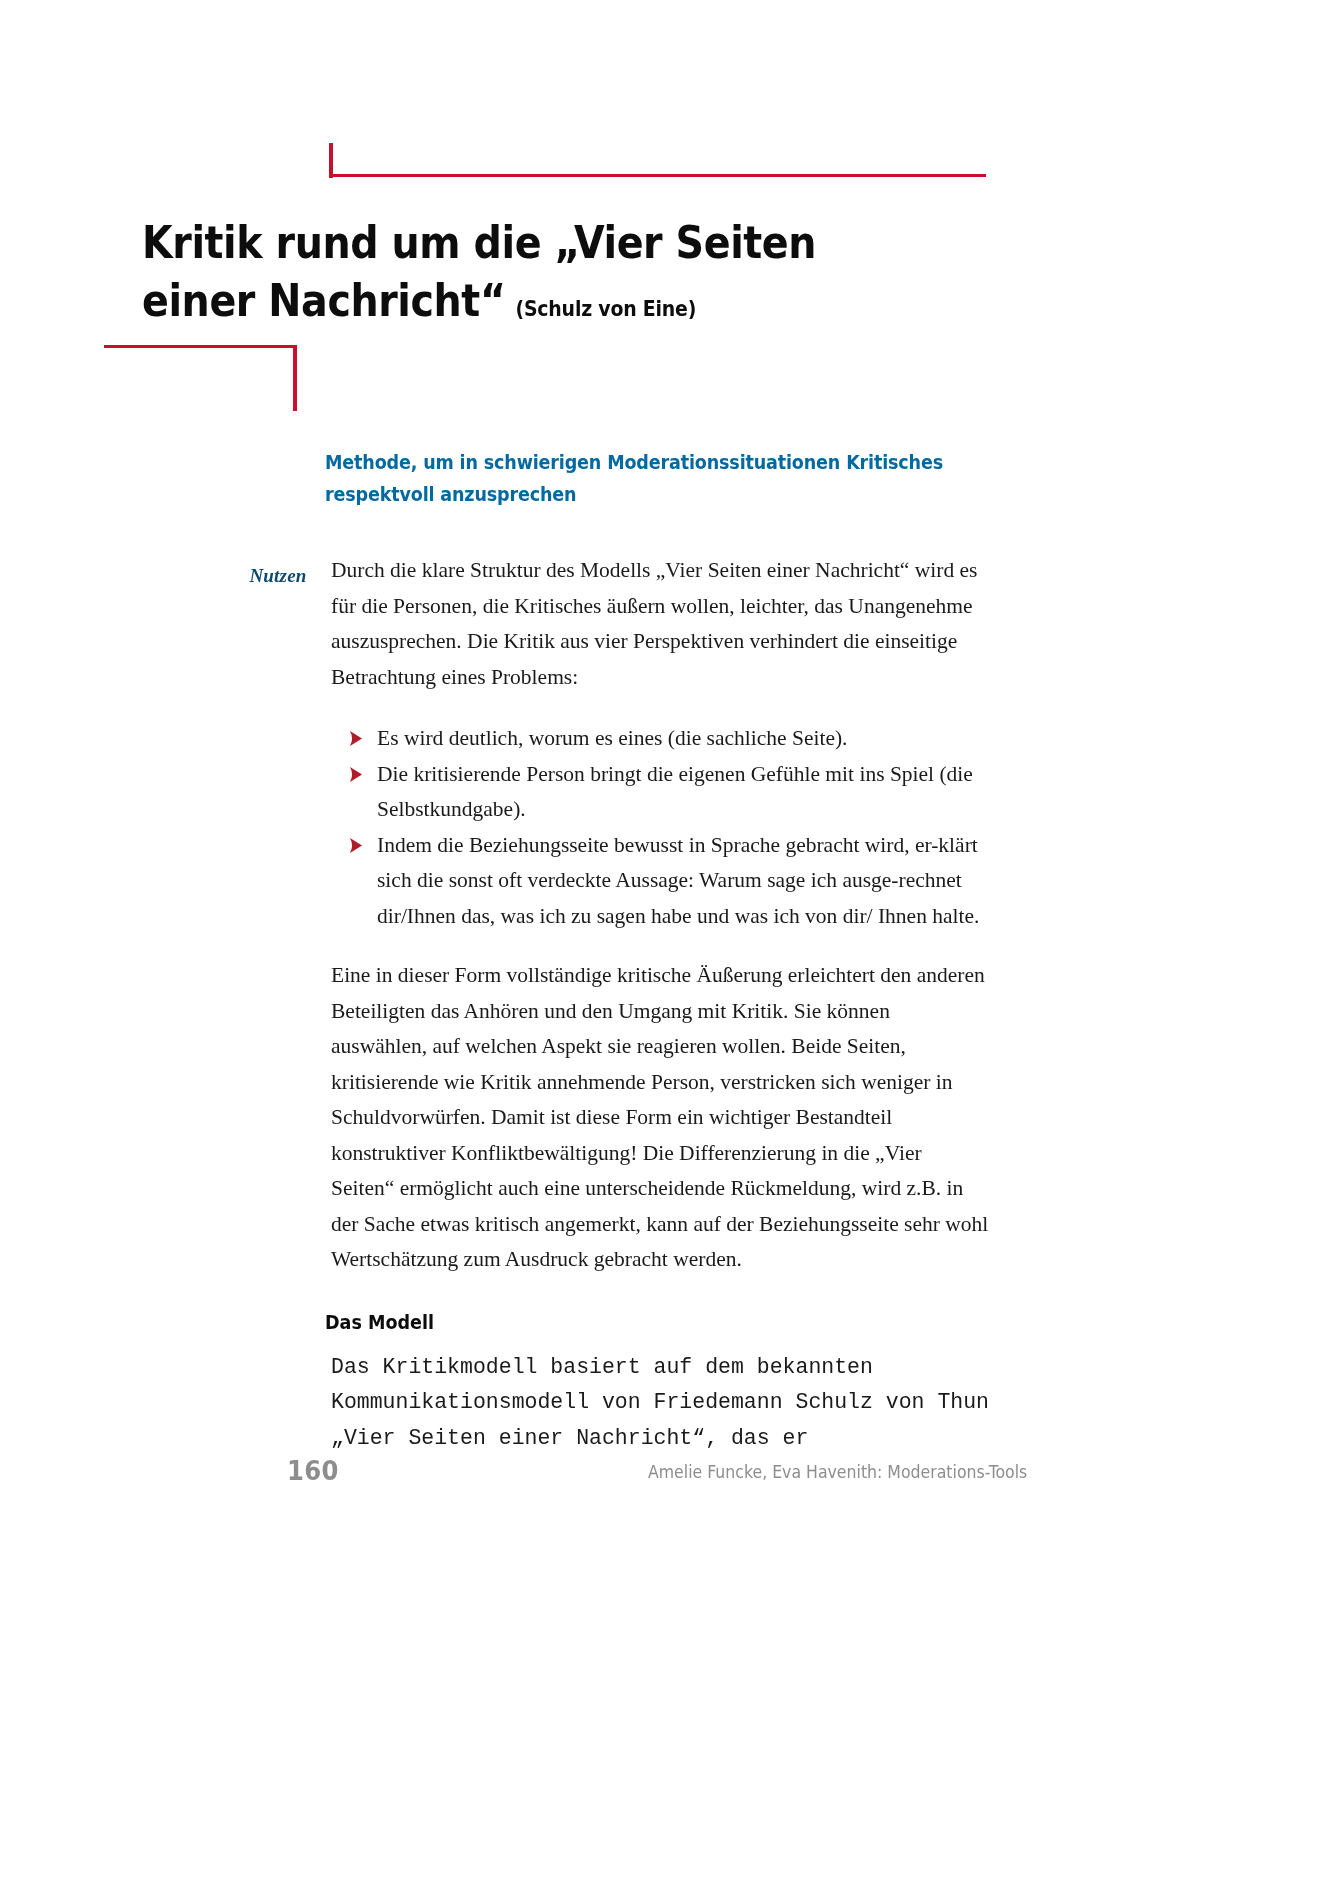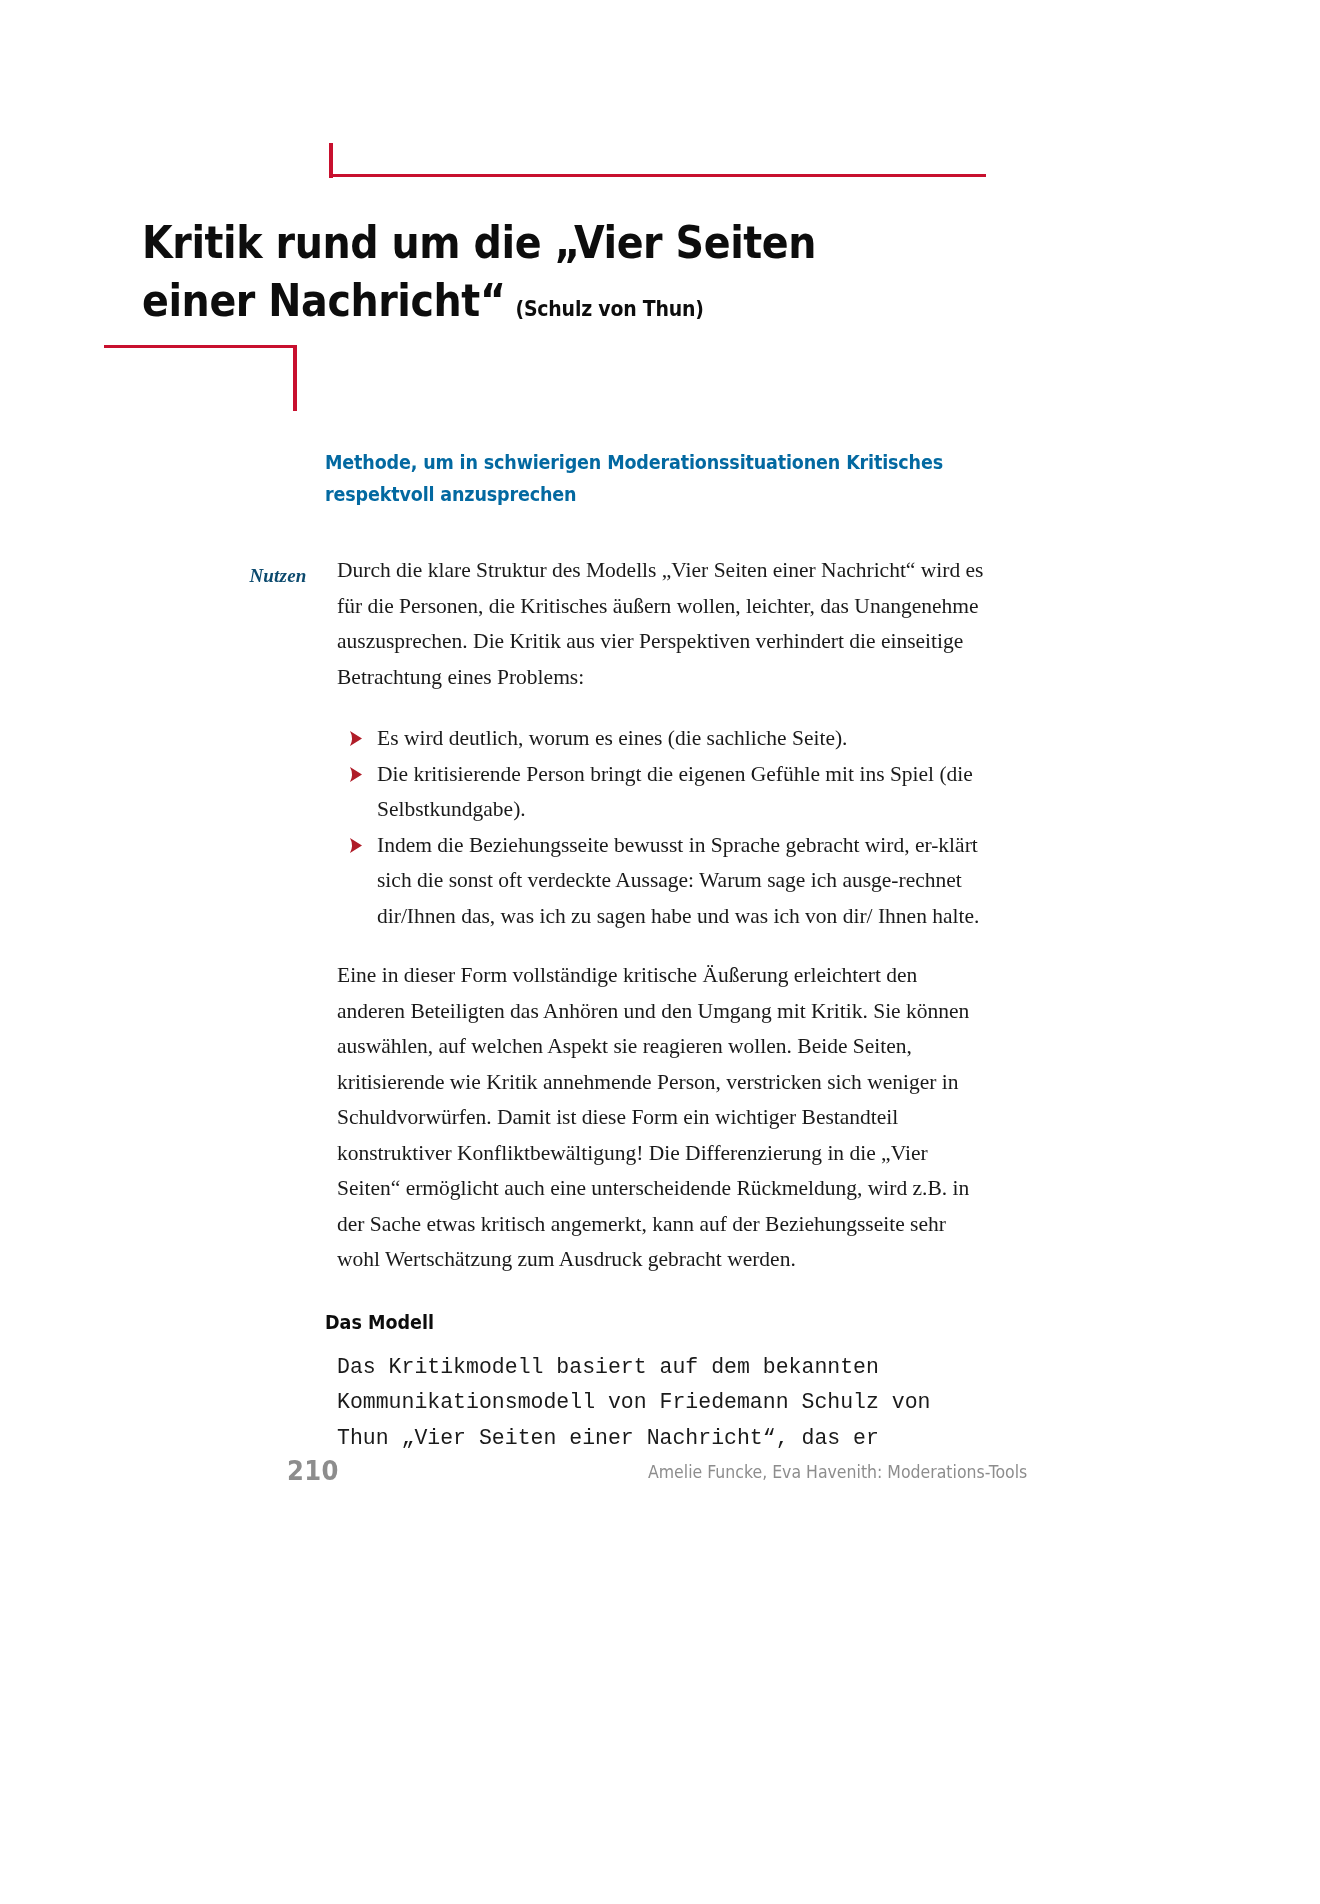--- a/index.html
+++ b/index.html
@@ -100,21 +100,21 @@
     color: #0369a1;
     margin: 0 0 42px 0;
     font-stretch: condensed;
   }
 
   .body-p {
     font-family: "Liberation Serif", "DejaVu Serif", serif;
     font-size: 21.5px;
     line-height: 35.5px;
     color: #1a1a1a;
-    margin: 0 0 26px 12px;
+    margin: 0 0 26px 6px;
     text-align: left;
   }
   .body-p.tight { margin-bottom: 0; font-family: Liberation Mono, monospace; }
 
   
   .margin-label {
     position: absolute;
     left: 238px;
     top: 565px;
     width: 80px;
@@ -192,21 +192,21 @@
 
 <div class="page">
 
   <div class="rule-top-vert"></div>
   <div class="rule-top-horiz"></div>
   <div class="rule-bottom-horiz"></div>
   <div class="rule-bottom-vert"></div>
 
   <div class="title-block">
     <div class="title-line">Kritik rund um die „Vier Seiten</div>
-    <div class="title-line"><span>einer Nachricht“</span><span class="title-suffix">(Schulz von Thun)</span></div>
+    <div class="title-line"><span>einer Nachricht“</span><span class="title-suffix">(Schulz von Eine)</span></div>
   </div>
 
   <div class="margin-label">Nutzen</div>
 
   <div class="content">
 
     <p class="lead">Methode, um in schwierigen Moderationssituationen Kritisches respektvoll anzusprechen</p>
 
     <p class="body-p">Durch die klare Struktur des Modells „Vier Seiten einer Nachricht“ wird es für die Personen, die Kritisches äußern wollen, leichter, das Unangenehme auszusprechen. Die Kritik aus vier Perspektiven verhindert die einseitige Betrachtung eines Problems:</p>
 
@@ -237,16 +237,16 @@
       </li>
     </ul>
 
     <p class="body-p">Eine in dieser Form vollständige kritische Äußerung erleichtert den anderen Beteiligten das Anhören und den Umgang mit Kritik. Sie können auswählen, auf welchen Aspekt sie reagieren wollen. Beide Seiten, kritisierende wie Kritik annehmende Person, verstricken sich weniger in Schuldvorwürfen. Damit ist diese Form ein wichtiger Bestandteil konstruktiver Konfliktbewältigung! Die Differenzierung in die „Vier Seiten“ ermöglicht auch eine unterscheidende Rückmeldung, wird z.B. in der Sache etwas kritisch angemerkt, kann auf der Beziehungsseite sehr wohl Wertschätzung zum Ausdruck gebracht werden.</p>
 
     <h2 class="sec-head">Das Modell</h2>
 
     <p class="body-p tight">Das Kritikmodell basiert auf dem bekannten Kommunikationsmodell von Friedemann Schulz von Thun „Vier Seiten einer Nachricht“, das er</p>
   </div>
 
-  <div class="footer-page">210</div>
+  <div class="footer-page">160</div>
   <div class="footer-credit">Amelie Funcke, Eva Havenith: Moderations-Tools</div>
 
 </div>
 
 </body></html>

